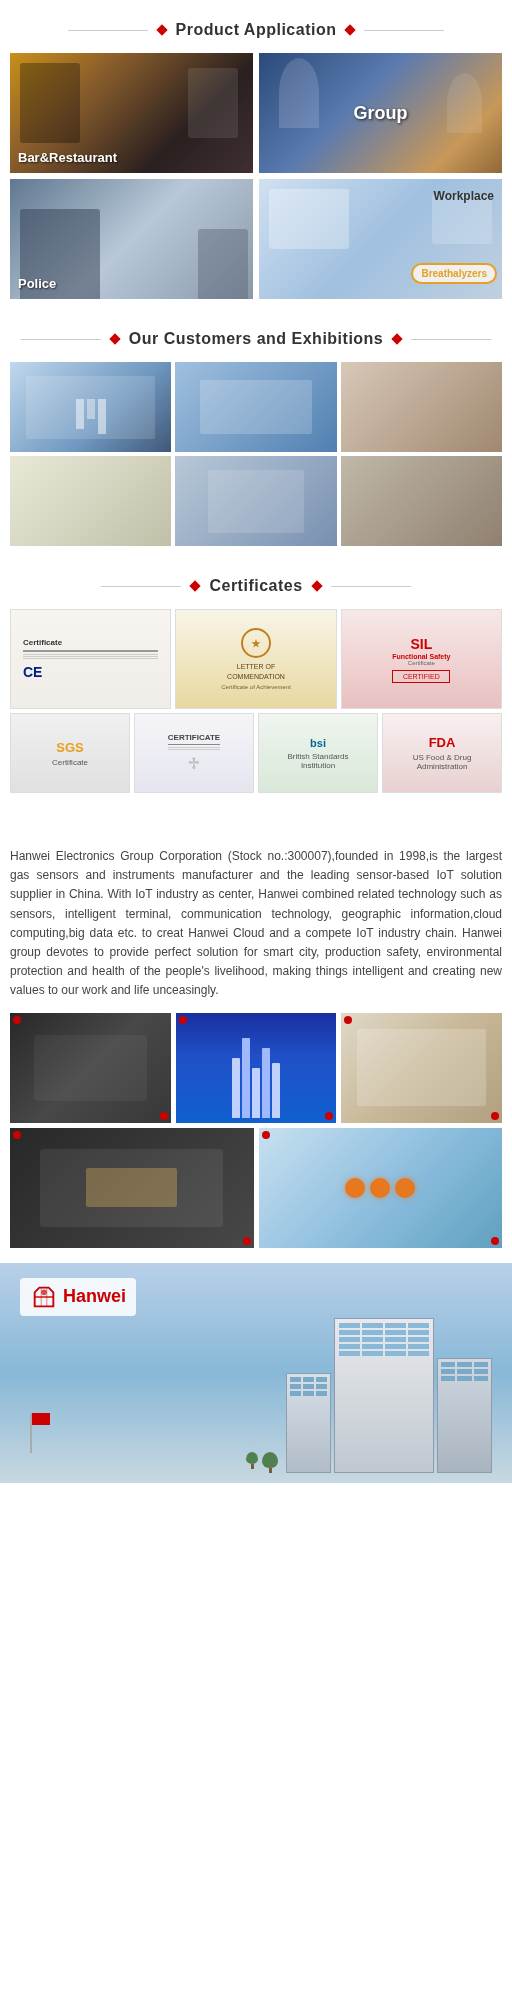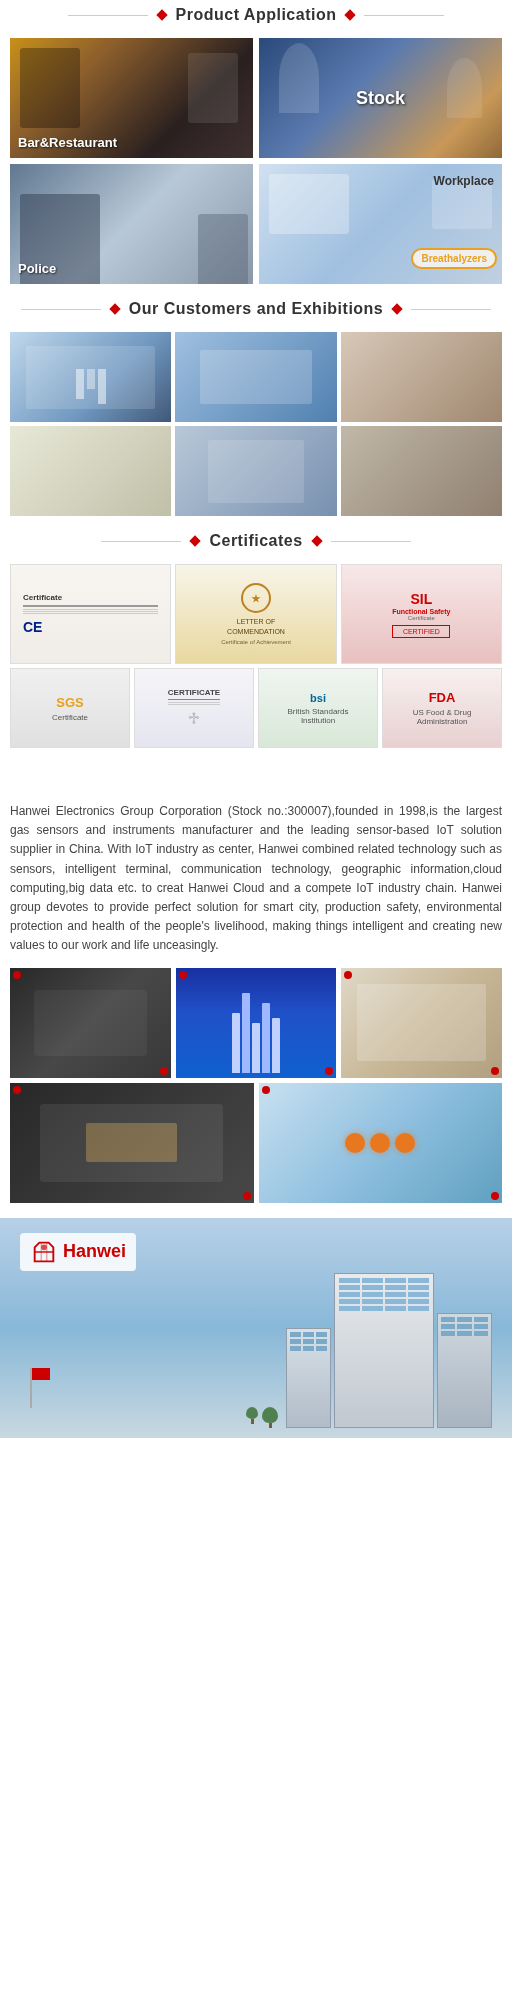--- a/index.html
+++ b/index.html
@@ -10,21 +10,21 @@
       font-size: 13px;
       color: #333;
     }
 
     
     .section-header {
       display: flex;
       align-items: center;
       justify-content: center;
       gap: 10px;
-      padding: 6px 0 14px;
+      padding: 21px 0 14px;
     }
     .section-header .line {
       flex: 1;
       height: 1px;
       background: #ccc;
       max-width: 80px;
     }
     .section-header .diamond {
       width: 8px;
       height: 8px;
@@ -338,21 +338,21 @@
         <div style="position:absolute;top:0;left:0;right:0;bottom:0;background:linear-gradient(135deg,#c8901a 0%,#8b5e2c 30%,#2a2020 70%,#403030 100%);"></div>
         <div style="position:absolute;top:10px;left:10px;width:60px;height:80px;background:rgba(0,0,0,0.3);border-radius:3px;"></div>
         <div style="position:absolute;top:15px;right:15px;width:50px;height:70px;background:rgba(255,255,255,0.1);border-radius:3px;"></div>
         <span class="label">Bar&amp;Restaurant</span>
       </div>
 
       <div class="product-cell cell-party">
         <div style="position:absolute;top:0;left:0;right:0;bottom:0;background:linear-gradient(135deg,#2a4a7a 0%,#5a7aaf 40%,#c89858 80%,#906838 100%);"></div>
         <div style="position:absolute;top:5px;left:20px;width:40px;height:70px;background:rgba(255,255,255,0.15);border-radius:50% 50% 0 0;"></div>
         <div style="position:absolute;top:20px;right:20px;width:35px;height:60px;background:rgba(255,255,255,0.1);border-radius:50% 50% 0 0;"></div>
-        <span class="party-label">Stock</span>
+        <span class="party-label">Group</span>
       </div>
 
       <div class="product-cell cell-police">
         <div style="position:absolute;top:0;left:0;right:0;bottom:0;background:linear-gradient(135deg,#607890 0%,#b8c8d8 50%,#8898a8 100%);"></div>
         <div style="position:absolute;bottom:0;left:10px;width:80px;height:90px;background:rgba(50,60,80,0.5);border-radius:3px 3px 0 0;"></div>
         <div style="position:absolute;bottom:0;right:5px;width:50px;height:70px;background:rgba(80,90,110,0.4);border-radius:3px 3px 0 0;"></div>
         <span class="label">Police</span>
       </div>
 
       <div class="product-cell cell-workplace">

